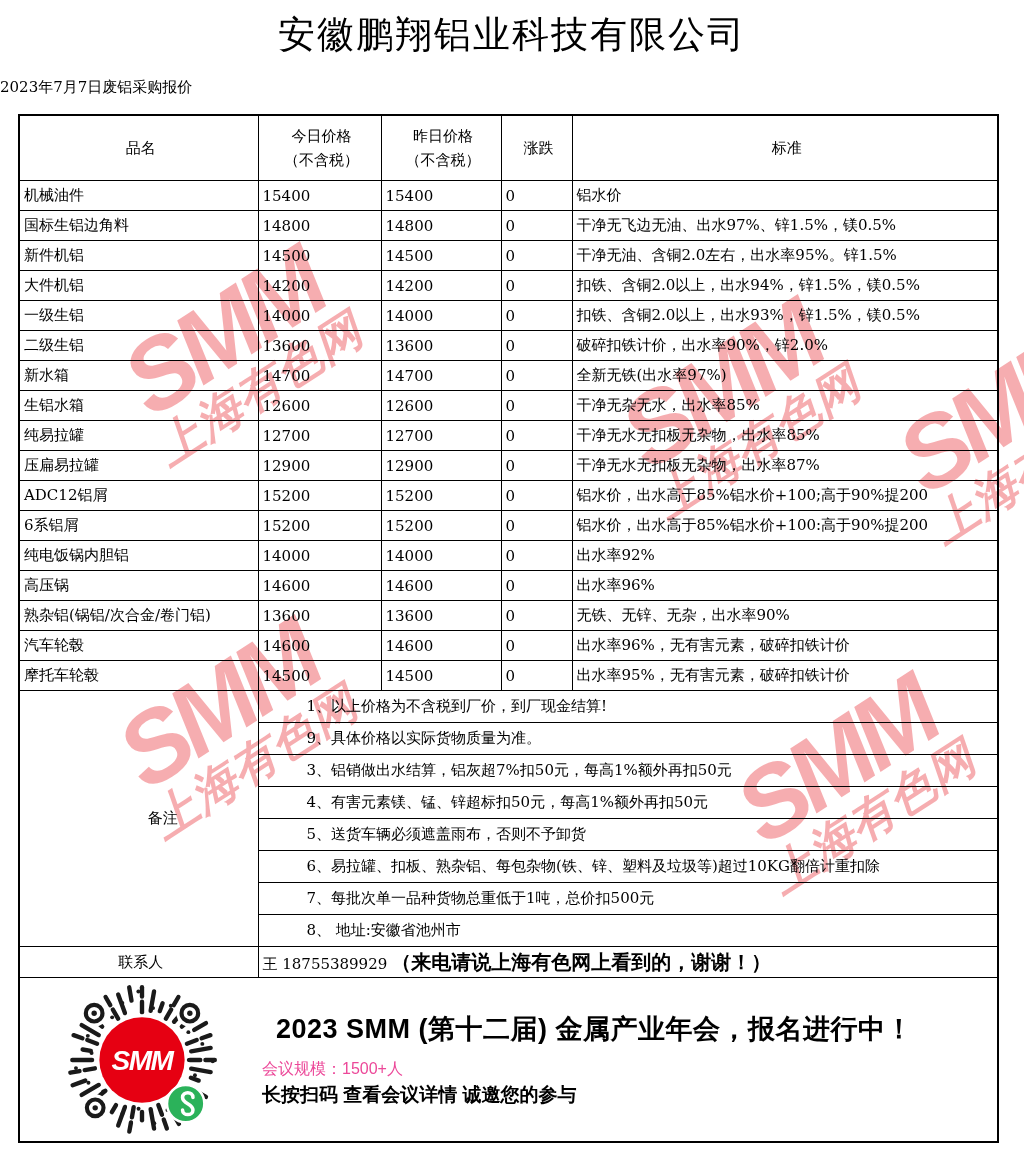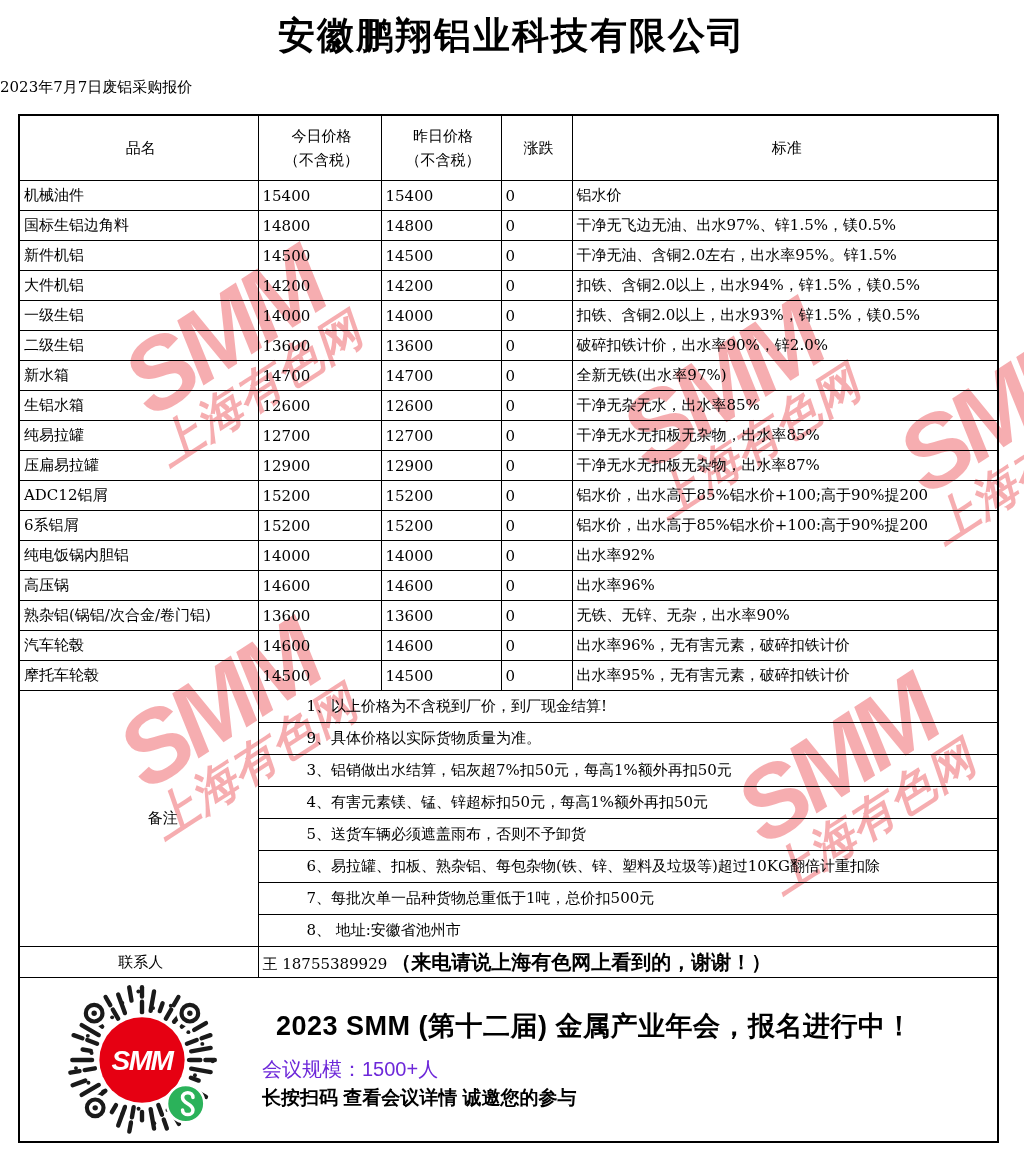--- a/index.html
+++ b/index.html
@@ -10,21 +10,21 @@
     font-family: "DejaVu Serif", "Liberation Serif", serif;
     color: #000;
   }
   .page { position: relative; width: 1024px; height: 1165px; }
 
   
   .doc-title {
     margin: 12px 0 0 0;
     text-align: center;
     font-size: 37px;
-    font-weight: bold;
+    font-weight: normal;
     letter-spacing: 2px;
     line-height: 46px;
   }
   .doc-subtitle {
     margin-top: 20px;
     font-size: 15px;
     line-height: 18px;
   }
 
   
@@ -105,21 +105,21 @@
   .qr-svg { width: 156px; height: 156px; flex: 0 0 auto; }
   .qr-smm-text {
     font-family: "Liberation Sans", sans-serif;
     font-weight: bold;
     font-style: italic;
     font-size: 27px;
     letter-spacing: -1.5px;
   }
   .banner-text { display: flex; flex-direction: column; }
   .banner-title { font-size: 27px; font-weight: bold; letter-spacing: 0.5px; margin-left: 14px; }
-  .banner-scale { font-size: 20px; margin-top: 12px; color: #6d28d9; }
+  .banner-scale { font-size: 16px; margin-top: 12px; color: #ec4899; }
   .banner-cta   { font-size: 19px; font-weight: bold; margin-top: 2px; }
 </style>
 </head>
 <body>
 
 <div class="page">
 
   <div class="wm" style="left:110px; top:272px;">
     <div class="wm-smm">SMM</div>
     <div class="wm-site">上海有色网</div>

